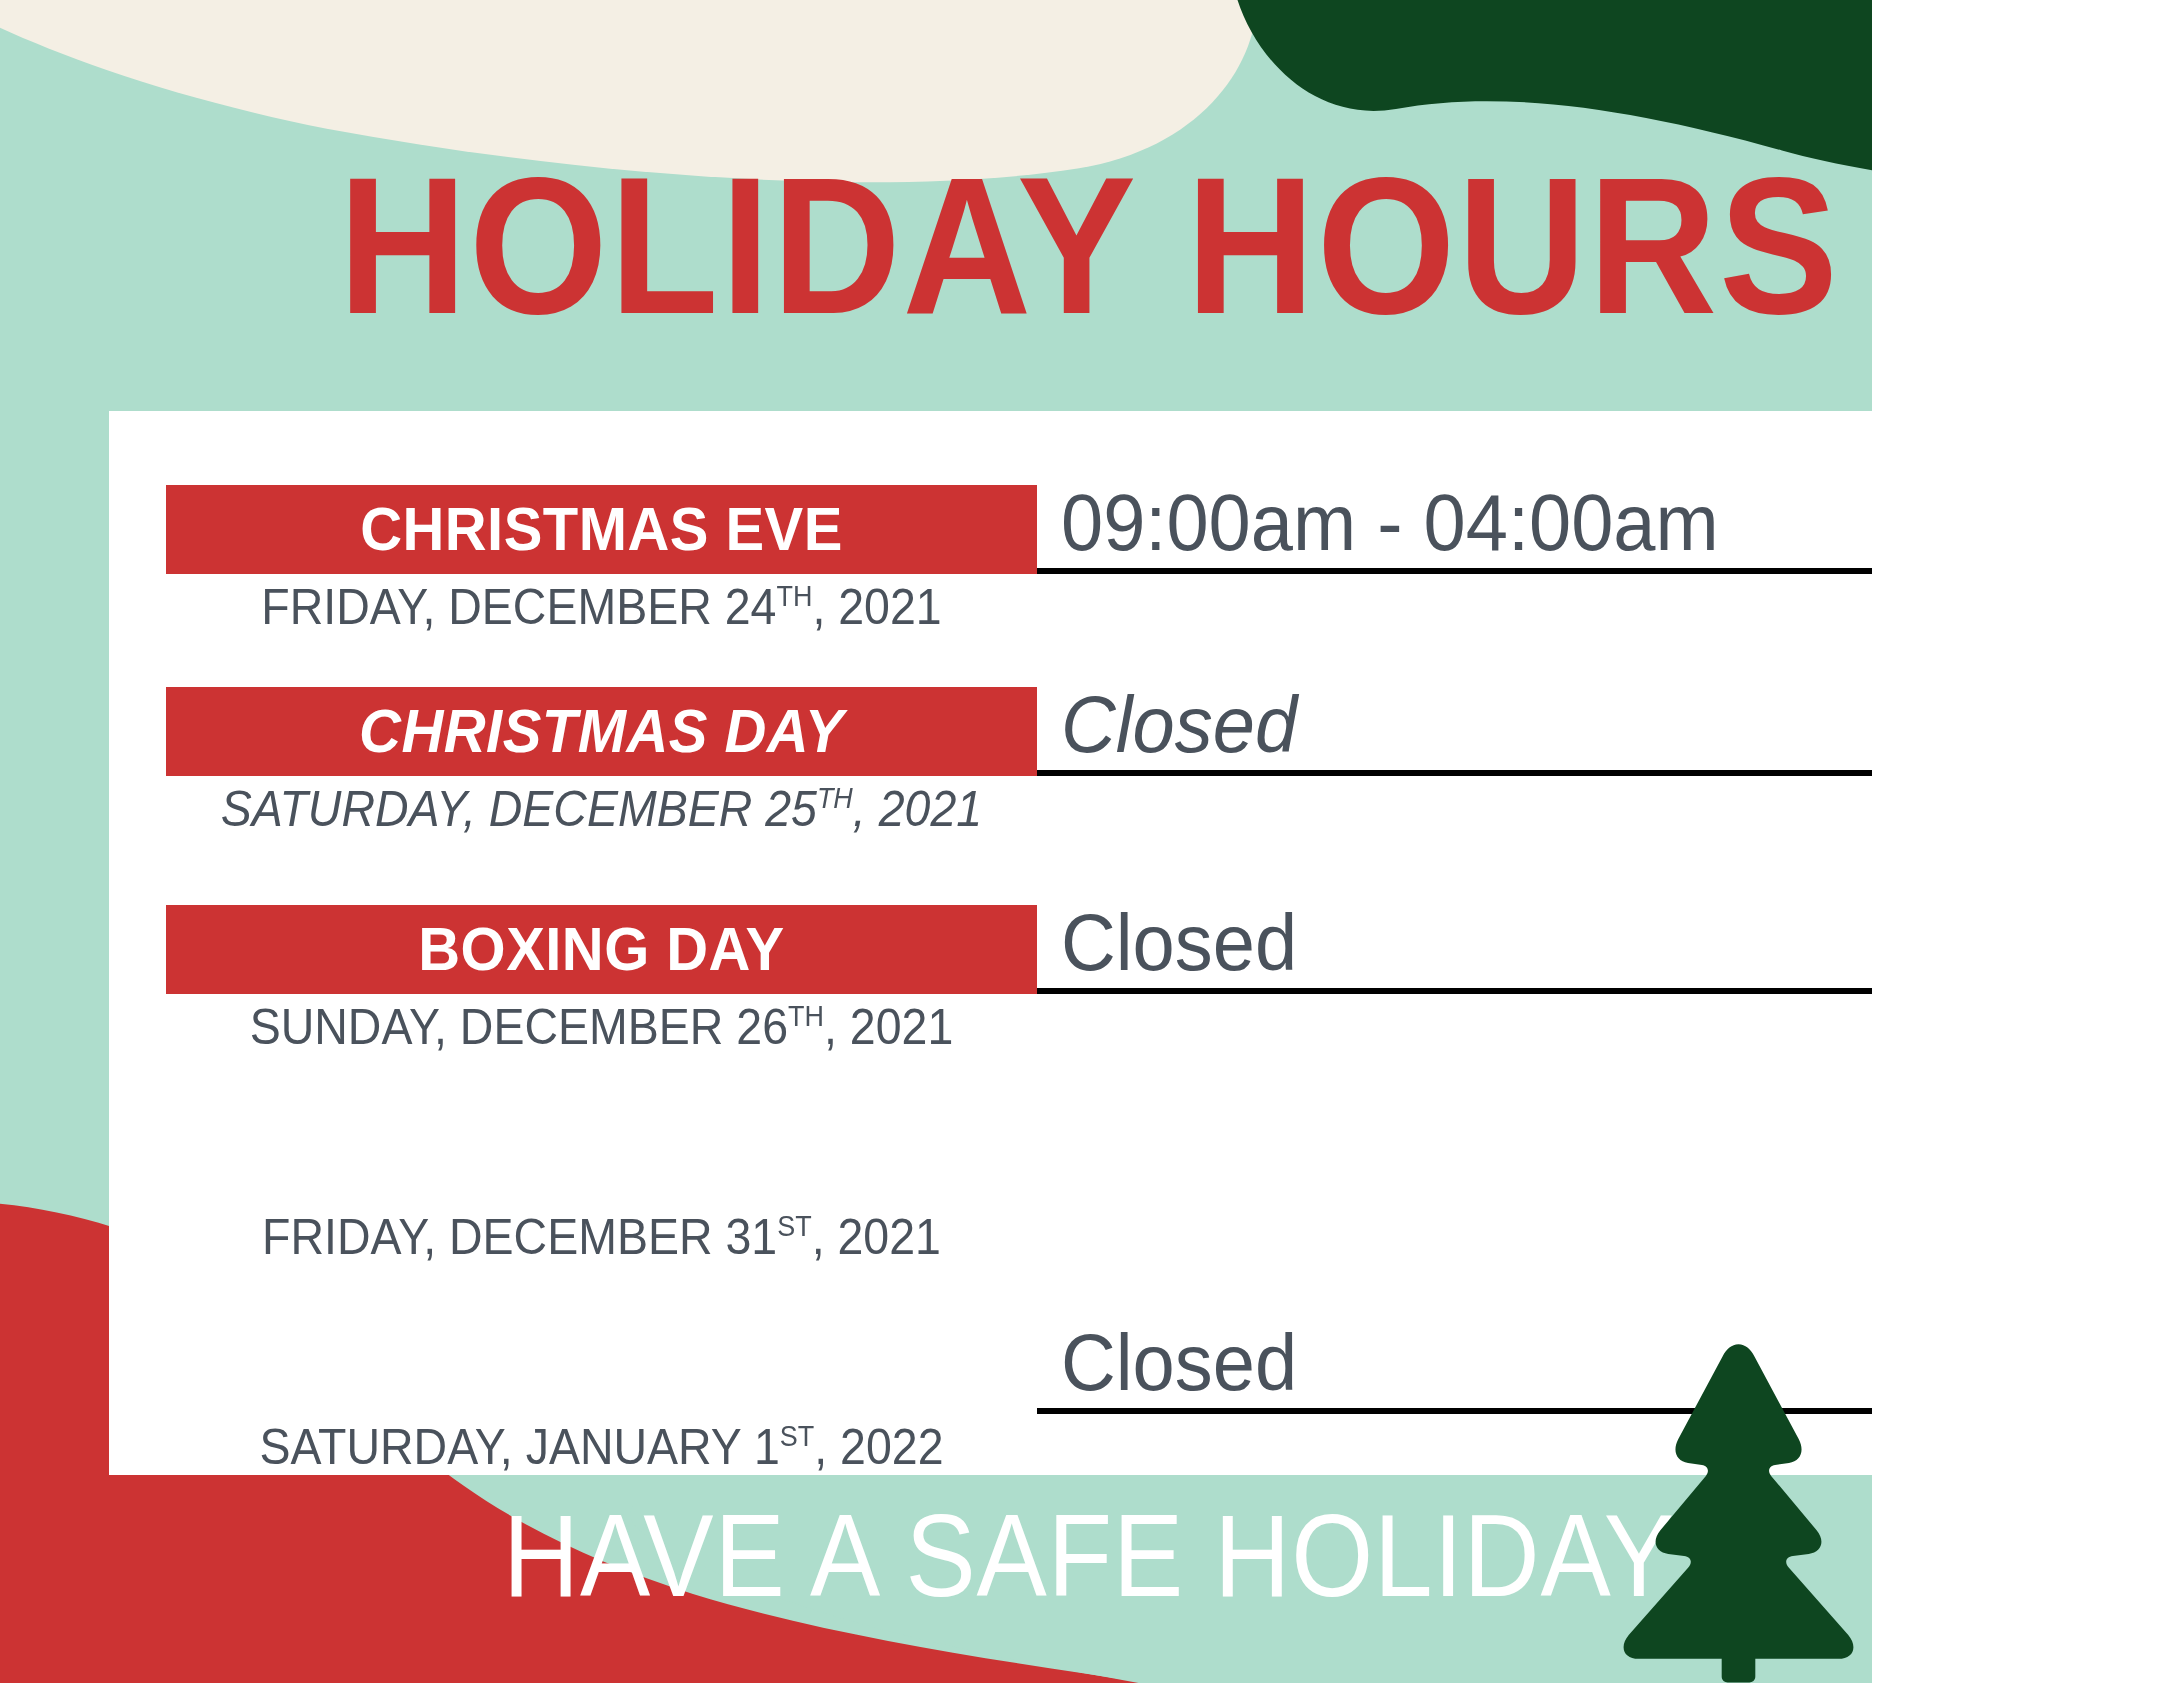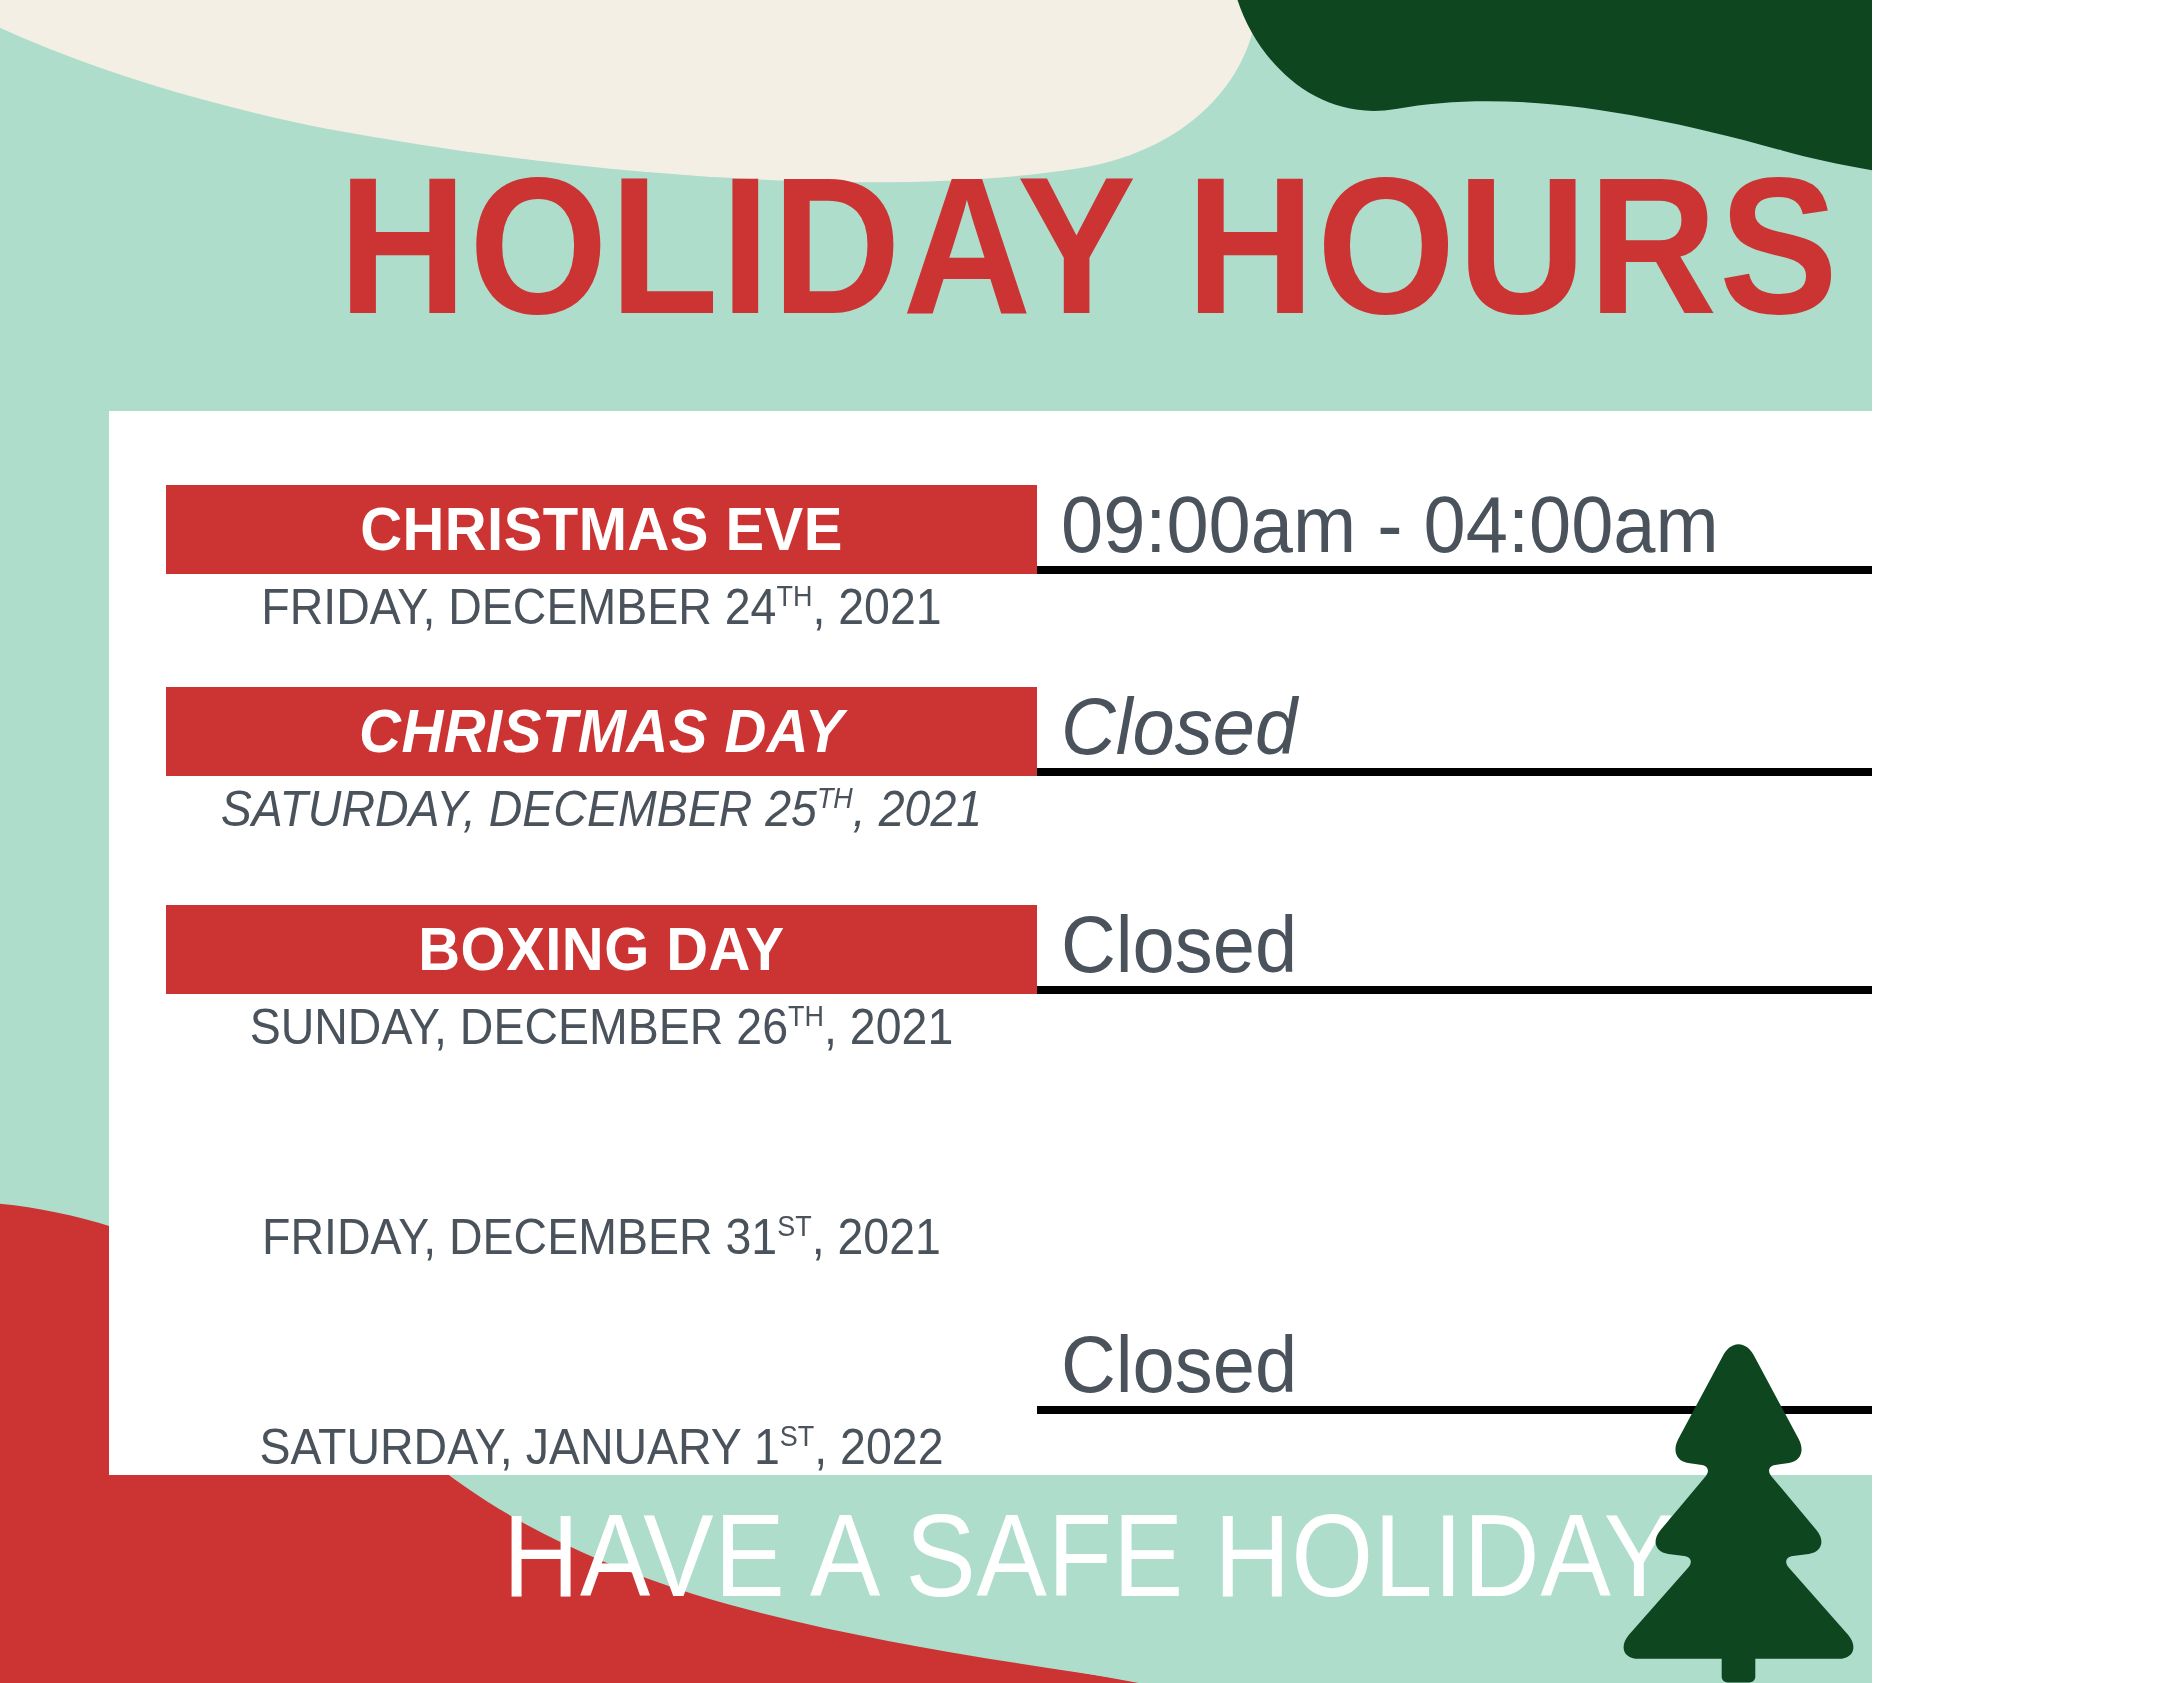--- a/index.html
+++ b/index.html
@@ -124,24 +124,24 @@
     line-height: 0;
   }
 
   
   .hours-cell {
     position: absolute;
     left: 896px;
     top: -6px;
     width: 1030px;
     height: 95px;
-    border-bottom: 8px solid #000000;
+    border-bottom: 6px solid #000000;
     box-sizing: border-box;
     display: flex;
-    align-items: flex-end;
+    align-items: center;
   }
   .hours-cell .hours-text {
     color: #4A525C;
     font-family: "Liberation Sans Narrow", "Liberation Sans", sans-serif;
     font-weight: 400;
     font-size: 79px;
     line-height: 1.02;
     white-space: nowrap;
     padding-left: 25px;
     transform: scaleX(0.96);

